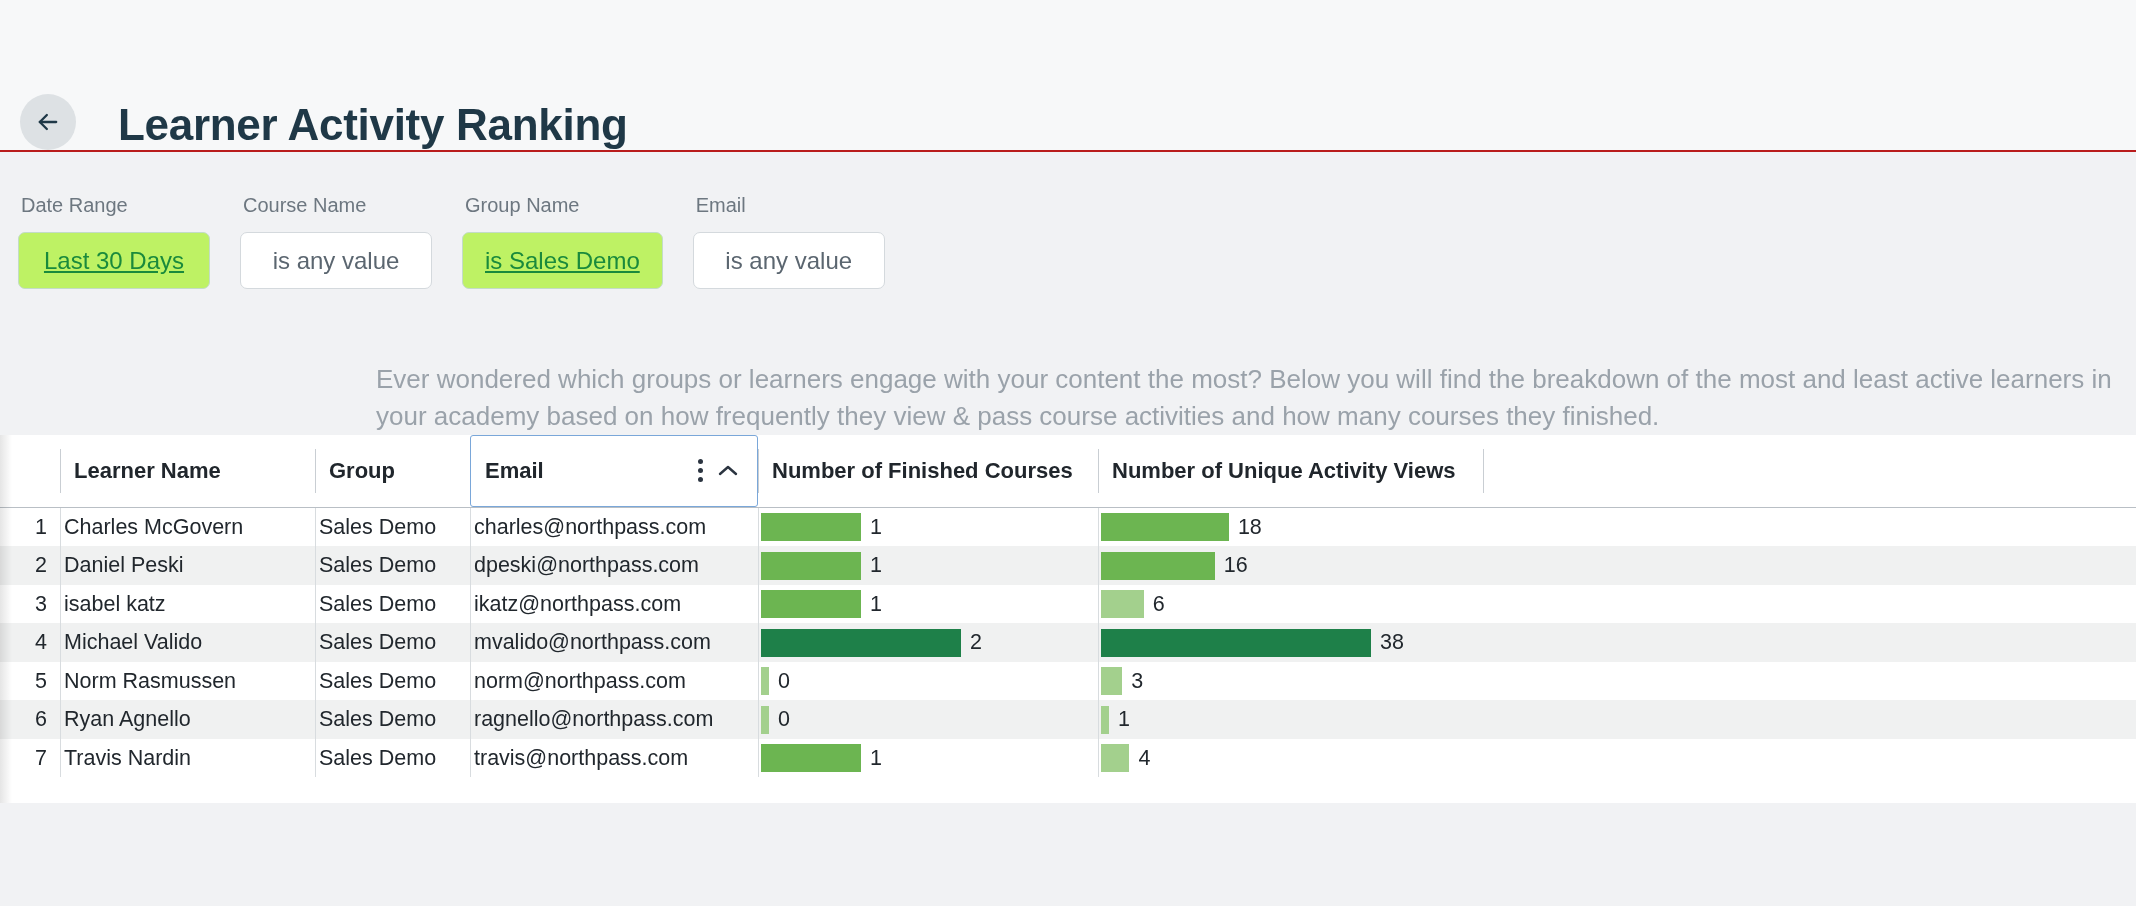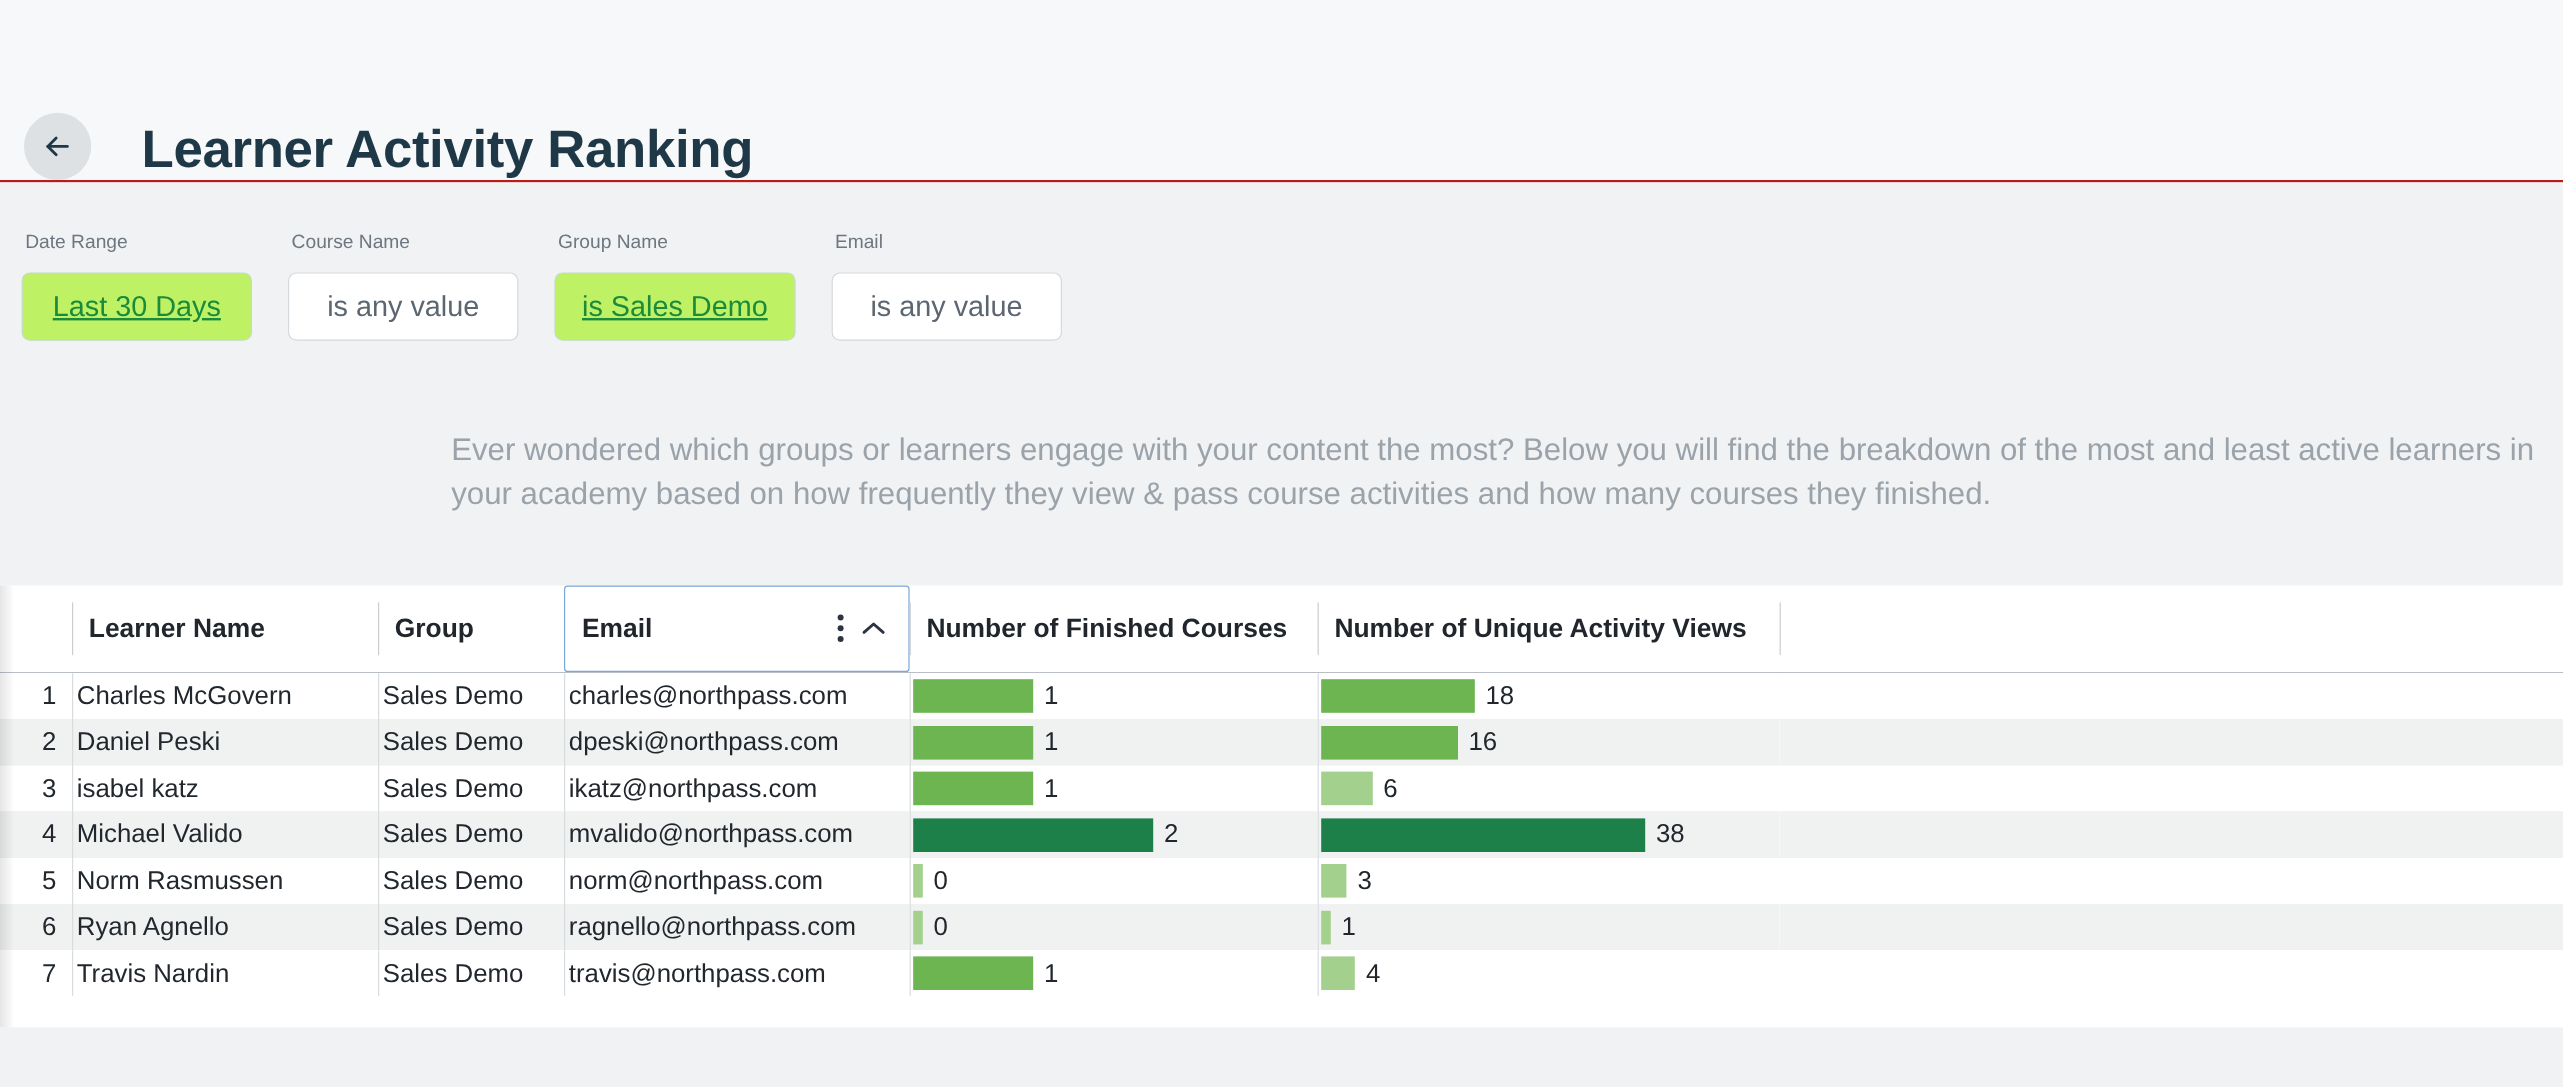--- a/index.html
+++ b/index.html
@@ -43,21 +43,21 @@
   .filter-bar {
     padding: 42px 0 0 18px;
     display: flex;
     gap: 0;
     background: #f1f2f4;
   }
   .filter {
     margin-right: 30px;
   }
   .filter-label {
-    font-size: 16px;
+    font-size: 20px;
     color: #6d7780;
     margin-bottom: 15px;
     padding-left: 3px;
   }
   .filter-chip {
     height: 57px;
     min-width: 192px;
     border-radius: 7px;
     border: 1px solid #d4d9dd;
     background: #ffffff;
@@ -82,21 +82,20 @@
     margin: 72px 0 0 0;
     padding: 0 24px 0 376px;
     color: #9aa2aa;
     font-size: 26px;
     line-height: 1.42;
     max-width: 2136px;
   }
 
   
   .table-wrap {
-    margin-top: 58px;
     background: #ffffff;
     position: relative;
   }
   .table-shadow-left {
     position: absolute;
     left: 0; top: 0; bottom: 0;
     width: 12px;
     background: linear-gradient(to right, rgba(0,0,0,0.10), rgba(0,0,0,0));
     pointer-events: none;
     z-index: 5;

